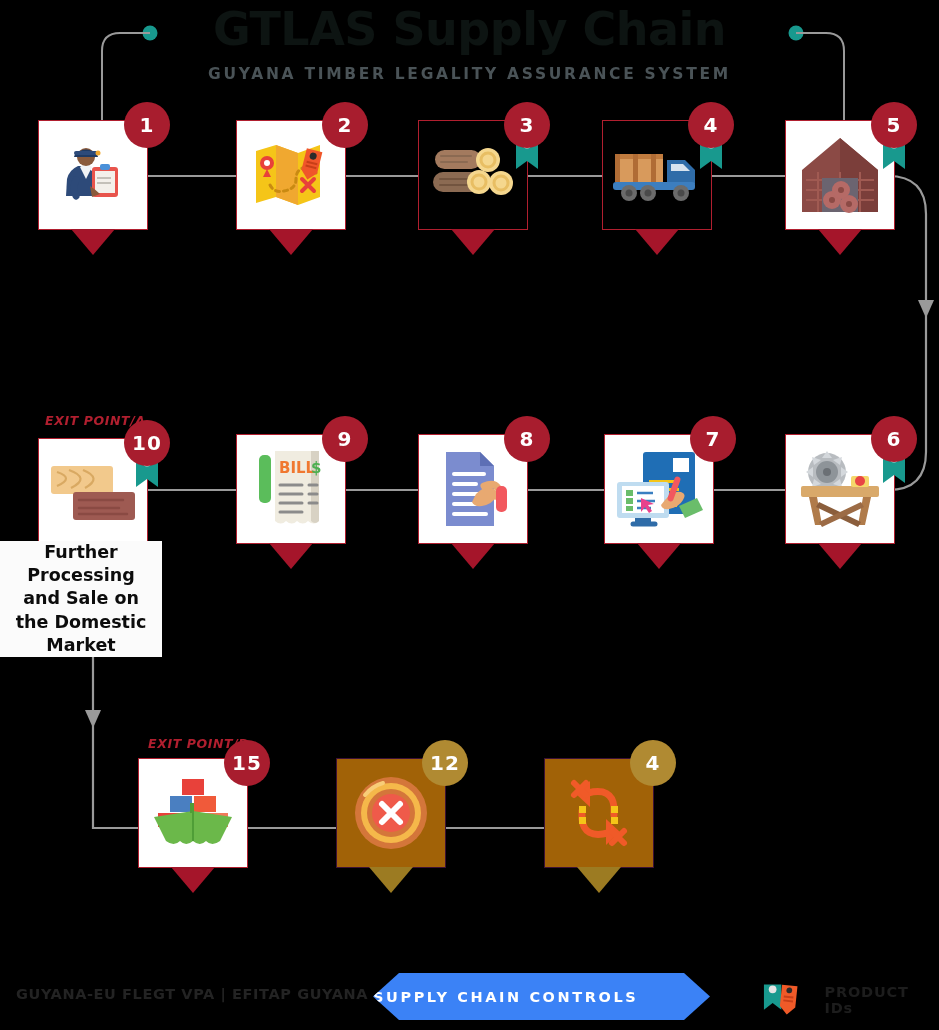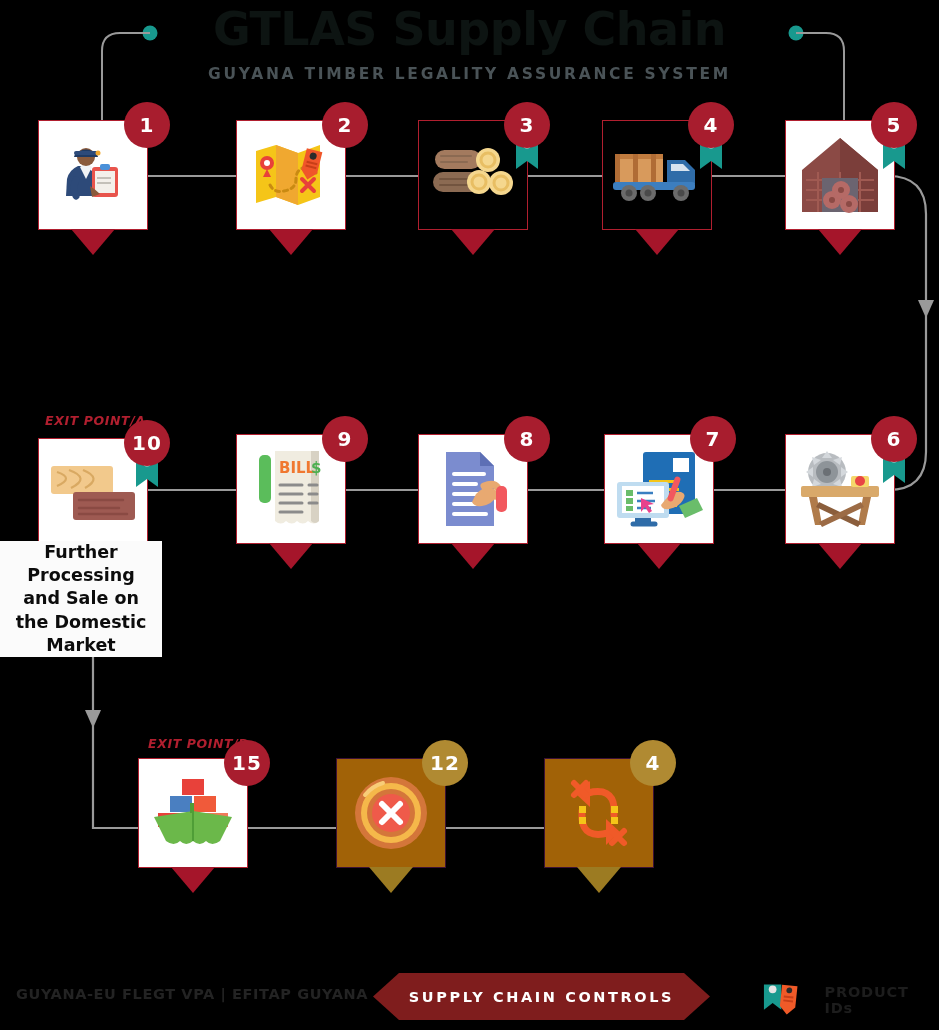--- a/index.html
+++ b/index.html
@@ -102,23 +102,23 @@
   .footer-left {
     position: absolute; left: 16px; top: 986px;
     font-size: 14.5px; font-weight: bold; letter-spacing: 0.6px;
     color: #232323;
     font-family: "DejaVu Sans", sans-serif;
     white-space: nowrap;
   }
   .footer-pill {
     position: absolute; left: 373px; top: 973px;
     width: 337px; height: 47px;
-    background: #7f1d1d;
+    background: #3b82f6;
     clip-path: polygon(0 50%, 26px 0, calc(100% - 26px) 0, 100% 50%, calc(100% - 26px) 100%, 26px 100%);
-    display: flex; align-items: center; justify-content: center;
+    display: flex; align-items: center; justify-content: flex-start;
     color: #ffffff;
     font-size: 14.5px; font-weight: bold; letter-spacing: 2.6px;
     font-family: "DejaVu Sans", sans-serif;
   }
   .footer-legend {
     position: absolute; left: 762px; top: 980px;
     display: flex; align-items: center; gap: 20px;
   }
   .footer-legend-text {
     font-size: 14.5px; font-weight: bold; letter-spacing: 0.8px;

